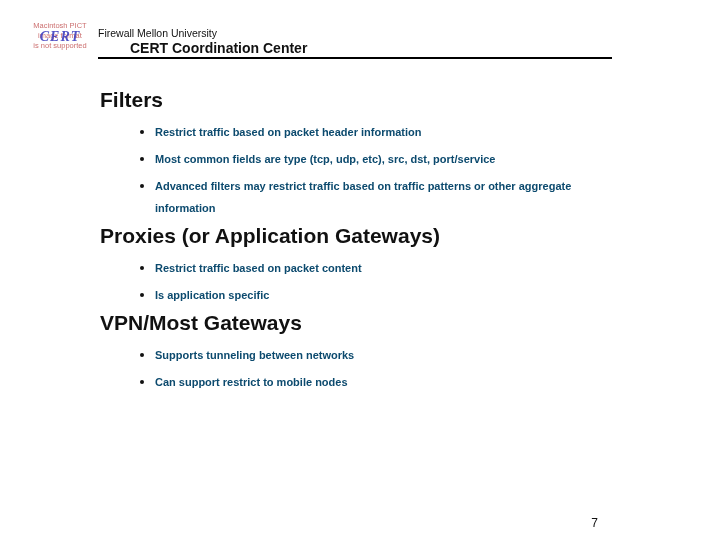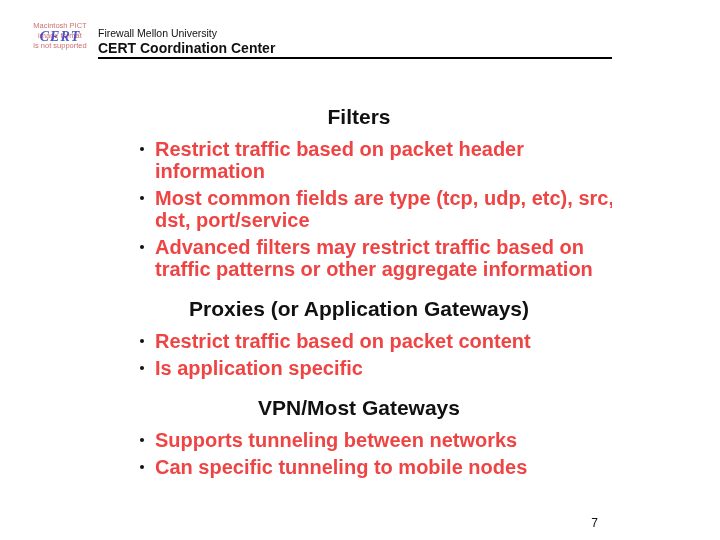--- a/index.html
+++ b/index.html
@@ -55,20 +55,21 @@
   .university {
     font-size: 10.5px;
     line-height: 13px;
     color: #111111;
   }
   .center-title {
     font-size: 14px;
     font-weight: bold;
     line-height: 17px;
     color: #111111;
+    margin-left: 32px;
   }
   .header-rule {
     position: absolute;
     left: 98px;
     top: 57px;
     width: 622px;
     height: 2px;
     background: #000000;
   }
 
@@ -84,45 +85,44 @@
     font-weight: normal;
     line-height: 34px;
     color: #1c1c1c;
     margin: 0 0 40px 0;
   }
   .section-heading {
     font-size: 21px;
     font-weight: bold;
     line-height: 24px;
     color: #111111;
-    margin: 17px 0 9px 0;
-    text-align: center;
+    margin: 0 0 9px 0;
   }
   .bullet-list {
     margin: 0 0 2px 40px;
     padding: 0;
   }
   .bullet-item {
     display: flex;
     align-items: flex-start;
     margin: 0 0 5px 0;
   }
   .bullet-dot {
     flex: 0 0 auto;
     width: 4px;
     height: 4px;
     border-radius: 50%;
     background: #111111;
     margin: 9px 11px 0 0;
   }
   .bullet-text {
-    font-size: 20px;
+    font-size: 11px;
     font-weight: bold;
     line-height: 22px;
-    color: #ef4444;
+    color: #0c4a6e;
   }
 
   
   .page-number {
     position: absolute;
     right: 14px;
     bottom: 10px;
     font-size: 12px;
     color: #111111;
   }
@@ -176,20 +176,20 @@
     </div>
 
     <h2 class="section-heading">VPN/Most Gateways</h2>
     <div class="bullet-list">
       <div class="bullet-item">
         <span class="bullet-dot"></span>
         <span class="bullet-text">Supports tunneling between networks</span>
       </div>
       <div class="bullet-item">
         <span class="bullet-dot"></span>
-        <span class="bullet-text">Can specific tunneling to mobile nodes</span>
+        <span class="bullet-text">Can support restrict to mobile nodes</span>
       </div>
     </div>
   </div>
 
   <div class="page-number">7</div>
 
 </div>
 
 </body></html>

